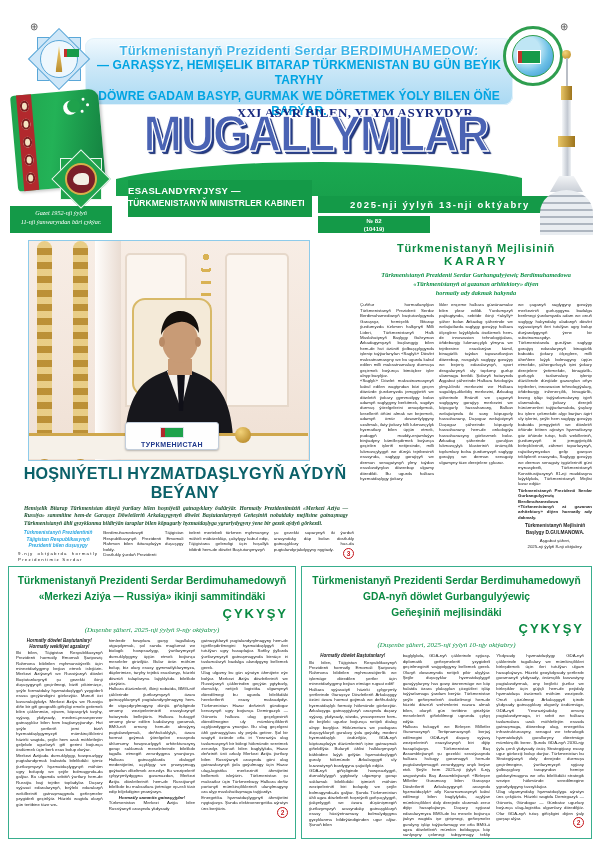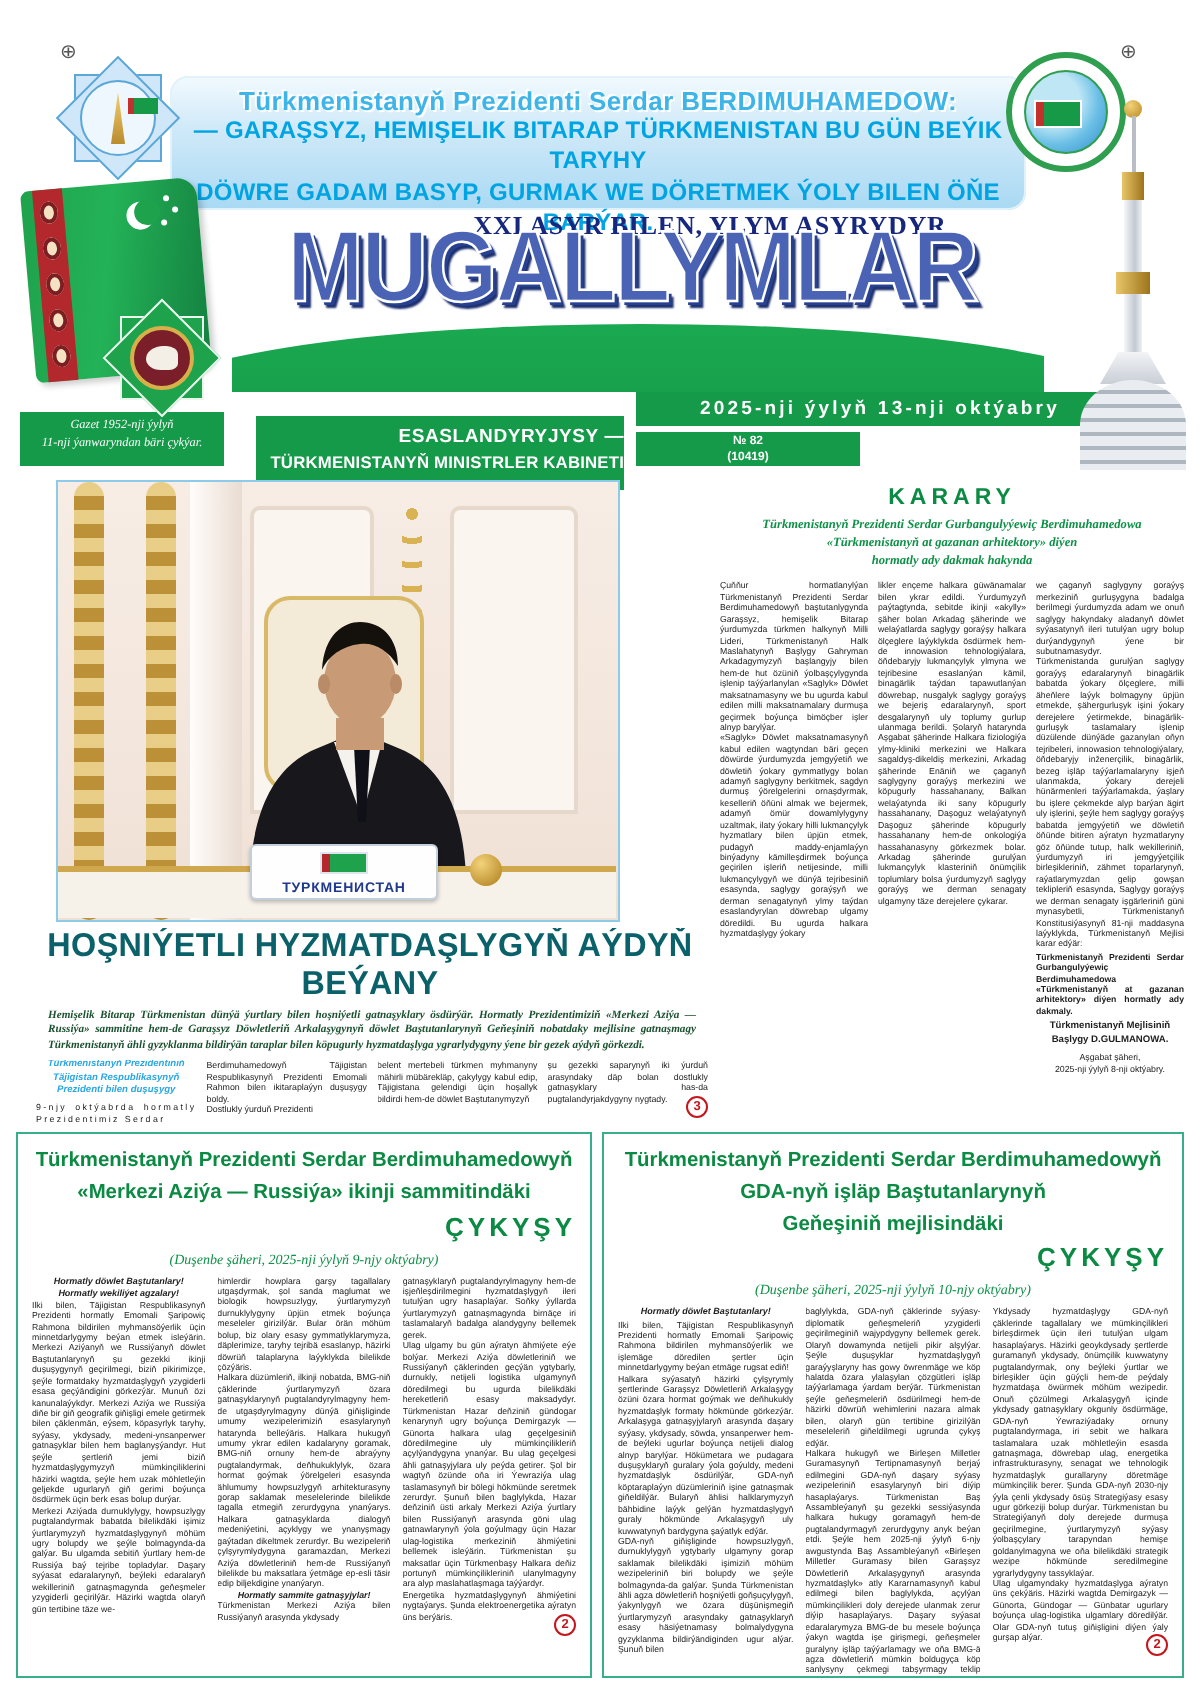--- a/index.html
+++ b/index.html
@@ -68,21 +68,21 @@
   .flag .cres::after{content:'';position:absolute;left:4px;top:-1px;width:13px;height:13px;border-radius:50%;background:#1fa24c;}
   .flag .st{position:absolute;width:3px;height:3px;background:#fff;border-radius:50%;}
   .semb{left:52px;top:150px;width:58px;height:58px;z-index:4;}
   .semb .sq{position:absolute;inset:8px;background:#1fa24c;border:1.5px solid #e9f6ee;}
   .semb .sq.r{transform:rotate(45deg);}
   .semb .c1{position:absolute;inset:13px;border-radius:50%;background:#7a1f2a;border:2px solid #d8b04a;}
   .semb .horse{position:absolute;left:50%;top:50%;width:16px;height:12px;transform:translate(-50%,-50%);
     background:#f3efe6;border-radius:60% 40% 30% 50%;}
   
   .gband{background:#149a48;color:#fff;box-sizing:border-box;}
-  .founder{left:128px;top:208px;width:184px;height:37px;text-align:right;padding-top:5px;}
+  .founder{left:128px;top:180px;width:184px;height:37px;text-align:left;padding-top:5px;}
   .founder .f1{font-size:9.5px;font-weight:800;letter-spacing:.3px;}
   .founder .f2{font-size:8.4px;font-weight:800;letter-spacing:.1px;margin-top:2px;}
   .dateband{left:318px;top:196px;width:244px;height:17px;text-align:center;
     font-weight:800;font-size:9.5px;letter-spacing:1.6px;line-height:17px;}
   .noBox{left:318px;top:216px;width:112px;height:17px;text-align:center;font-weight:700;
     font-size:6px;line-height:1.25;padding-top:2px;}
   .dayBox{left:433px;top:216px;width:129px;height:17px;text-align:center;font-weight:800;
     font-size:10px;letter-spacing:1px;line-height:17px;}
   .since{left:10px;top:206px;width:102px;height:27px;text-align:center;
     font-family:"Liberation Serif",serif;font-style:italic;font-size:6.2px;line-height:1.45;padding-top:3px;}
@@ -232,20 +232,21 @@
       <rect x="0" y="192" width="279" height="3" fill="#cfa74c"></rect>
     </svg>
     <div class="nameplate">
       <div class="npflag"></div>
       <div class="nptxt">ТУРКМЕНИСТАН</div>
     </div>
     <div class="golddisc"></div>
   </div>
 
   <div class="abs karary">
+    <div class="k-t1">Türkmenistanyň Mejlisiniň</div>
     <div class="k-t2">KARARY</div>
     <div class="k-sub pre">Türkmenistanyň Prezidenti Serdar Gurbangulyýewiç Berdimuhamedowa
 «Türkmenistanyň at gazanan arhitektory» diýen
 hormatly ady dakmak hakynda</div>
     <div class="k-cols">
       <div class="kcol pre">Çuňňur hormatlanylýan Türkmenistanyň Prezidenti Serdar Berdimuhamedowyň baştutanlygynda Garaşsyz, hemişelik Bitarap ýurdumyzda türkmen halkynyň Milli Lideri, Türkmenistanyň Halk Maslahatynyň Başlygy Gahryman Arkadagymyzyň başlangyjy bilen hem-de hut özüniň ýolbaşçylygynda işlenip taýýarlanylan «Saglyk» Döwlet maksatnamasyny we bu ugurda kabul edilen milli maksatnamalary durmuşa geçirmek boýunça bimöçber işler alnyp barylýar.
 «Saglyk» Döwlet maksatnamasynyň kabul edilen wagtyndan bäri geçen döwürde ýurdumyzda jemgyýetiň we döwletiň ýokary gymmatlygy bolan adamyň saglygyny berkitmek, sagdyn durmuş ýörelgelerini ornaşdyrmak, keselleriň öňüni almak we bejermek, adamyň ömür dowamlylygyny uzaltmak, ilaty ýokary hilli lukmançylyk hyzmatlary bilen üpjün etmek, pudagyň maddy-enjamlaýyn binýadyny kämilleşdirmek boýunça geçirilen işleriň netijesinde, milli lukmançylygyň we dünýä tejribesiniň esasynda, saglygy goraýşyň we derman senagatynyň ylmy taýdan esaslandyrylan döwrebap ulgamy döredildi. Bu ugurda halkara hyzmatdaşlygy ýokary</div>
       <div class="kcol pre">likler ençeme halkara güwänamalar bilen ykrar edildi. Ýurdumyzyň paýtagtynda, sebitde ikinji «akylly» şäher bolan Arkadag şäherinde we welaýatlarda saglygy goraýşy halkara ölçeglere laýyklykda ösdürmek hem-de innowasion tehnologiýalara, öňdebaryjy lukmançylyk ylmyna we tejribesine esaslanýan kämil, binagärlik taýdan tapawutlanýan döwrebap, nusgalyk saglygy goraýyş we bejeriş edaralarynyň, sport desgalarynyň uly toplumy gurlup ulanmaga berildi. Şolaryň hatarynda Aşgabat şäherinde Halkara fiziologiýa ylmy-kliniki merkezini we Halkara sagaldyş-dikeldiş merkezini, Arkadag şäherinde Enäniň we çaganyň saglygyny goraýyş merkezini we köpugurly hassahanany, Balkan welaýatynda iki sany köpugurly hassahanany, Daşoguz welaýatynyň Daşoguz şäherinde köpugurly hassahanany hem-de onkologiýa hassahanasyny görkezmek bolar. Arkadag şäherinde gurulýan lukmançylyk klasteriniň önümçilik toplumlary bolsa ýurdumyzyň saglygy goraýyş we derman senagaty ulgamyny täze derejelere çykarar.</div>
       <div class="kcol">
         <div class="pre">we çaganyň saglygyny goraýyş merkeziniň gurluşygyna badalga berilmegi ýurdumyzda adam we onuň saglygy hakyndaky aladanyň döwlet syýasatynyň ileri tutulýan ugry bolup durýandygynyň ýene bir subutnamasydyr.
@@ -301,21 +302,21 @@
         <span class="pre">gatnaşyklaryň pugtalandyrylmagyny hem-de işjeňleşdirilmegini hyzmatdaşlygyň ileri tutulýan ugry hasaplaýar. Soňky ýyllarda ýurtlarymyzyň gatnaşmagynda birnäçe iri taslamalaryň badalga alandygyny bellemek gerek.
 Ulag ulgamy bu gün aýratyn ähmiýete eýe bolýar. Merkezi Aziýa döwletleriniň we Russiýanyň çäklerinden geçýän ygtybarly, durnukly, netijeli logistika ulgamynyň döredilmegi bu ugurda bilelikdäki hereketleriň esasy maksadydyr. Türkmenistan Hazar deňziniň gündogar kenarynyň ugry boýunça Demirgazyk — Günorta halkara ulag geçelgesiniň döredilmegine uly mümkinçilikleriň açylýandygyna ynanýar. Bu ulag geçelgesi ähli gatnaşyjylara uly peýda getirer. Şol bir wagtyň özünde oňa iri Ýewraziýa ulag taslamasynyň bir bölegi hökmünde seretmek zerurdyr. Şunuň bilen baglylykda, Hazar deňziniň üsti arkaly Merkezi Aziýa ýurtlary bilen Russiýanyň arasynda göni ulag gatnawlarynyň ýola goýulmagy üçin Hazar ulag-logistika merkeziniň ähmiýetini bellemek isleýärin. Türkmenistan şu maksatlar üçin Türkmenbaşy Halkara deňiz portunyň mümkinçilikleriniň ulanylmagyny ara alyp maslahatlaşmaga taýýardyr.
 Energetika hyzmatdaşlygynyň ähmiýetini nygtaýarys. Şunda elektroenergetika aýratyn üns berýäris.</span>
         <span class="contmark">2</span>
       </div>
     </div>
   </div>
 
   <div class="abs bbox boxR">
     <div class="b-h">Türkmenistanyň Prezidenti Serdar Berdimuhamedowyň</div>
-    <div class="b-h">GDA-nyň işläp Baştutanlarynyň</div>
+    <div class="b-h">GDA-nyň döwlet Gurbangulyýewiç</div>
     <div class="b-h">Geňeşiniň mejlisindäki</div>
     <div class="b-cyk">ÇYKYŞY</div>
     <div class="b-date">(Duşenbe şäheri, 2025-nji ýylyň 10-njy oktýabry)</div>
     <div class="b-cols">
       <div class="bcol">
         <div class="b-intro">Hormatly döwlet Baştutanlary!</div>
         <div class="pre">Ilki bilen, Täjigistan Respublikasynyň Prezidenti hormatly Emomali Şaripowiç Rahmona bildirilen myhmansöýerlik we işlemäge döredilen şertler üçin minnetdarlygymy beýan etmäge rugsat ediň!
 Halkara syýasatyň häzirki çylşyrymly şertlerinde Garaşsyz Döwletleriň Arkalaşygy özüni özara hormat goýmak we deňhukukly hyzmatdaşlyk formaty hökmünde görkezýär. Arkalaşyga gatnaşyjylaryň arasynda daşary syýasy, ykdysady, söwda, ynsanperwer hem-de beýleki ugurlar boýunça netijeli dialog alnyp barylýar. Hökümetara we pudagara duşuşyklaryň guralary ýola goýuldy, medeni hyzmatdaşlyk ösdürilýär, GDA-nyň köptaraplaýyn düzümleriniň işine gatnaşmak giňeldilýär. Bularyň ählisi halklarymyzyň bähbidine laýyk gelýän hyzmatdaşlygyň guraly hökmünde Arkalaşygyň uly kuwwatynyň bardygyna şaýatlyk edýär.
 GDA-nyň giňişliginde howpsuzlygyň, durnuklylygyň ygtybarly ulgamyny gorap saklamak bilelikdäki işimiziň möhüm wezipeleriniň biri bolupdy we şeýle bolmagynda-da galýar. Şunda Türkmenistan ähli agza döwletleriň hoşniýetli goňşuçylygyň, ýakynlygyň we özara düşünişmegiň ýurtlarymyzyň arasyndaky gatnaşyklaryň esasy häsiýetnamasy bolmalydygyna gyzyklanma bildirýändiginden ugur alýar. Şunuň bilen</div>
       </div>

